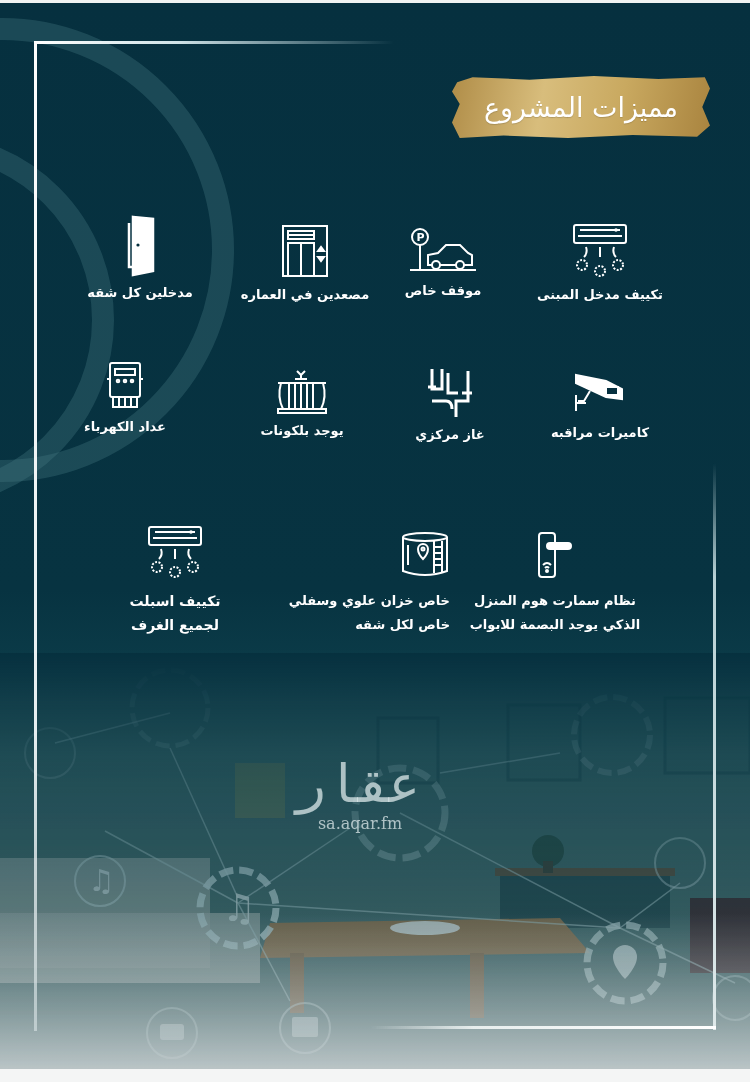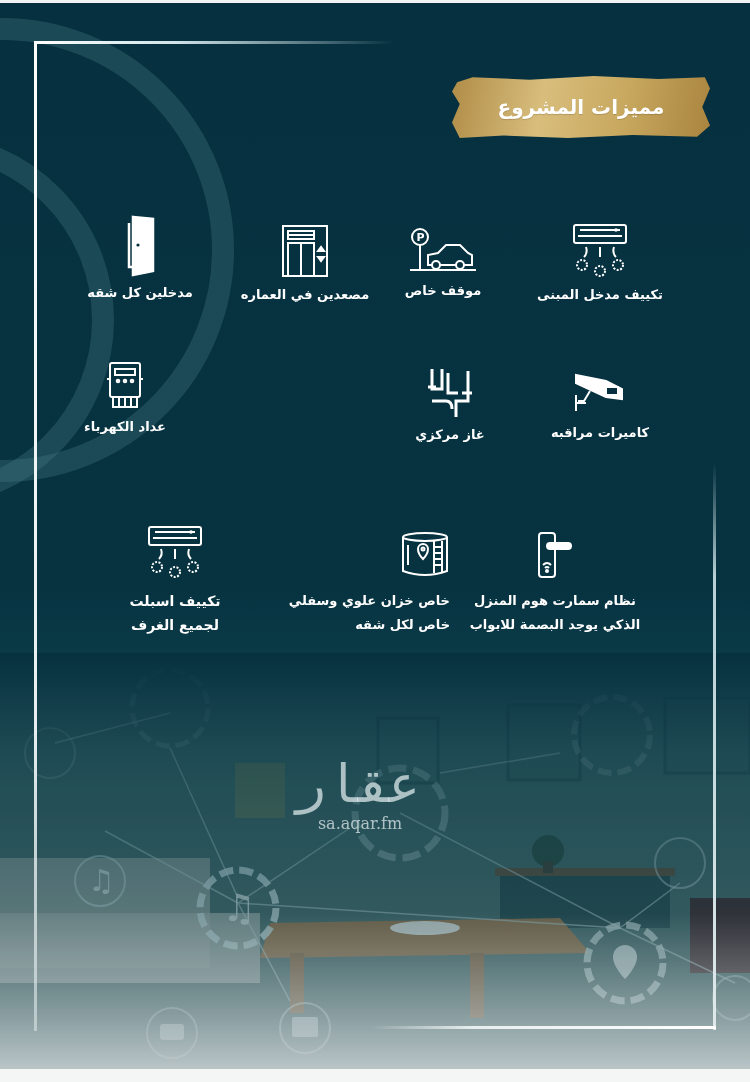--- a/index.html
+++ b/index.html
@@ -10,21 +10,21 @@
   .bottombar{position:absolute;left:0;top:1069px;width:750px;height:13px;background:#f4f5f5;}
   .arc{position:absolute;border-radius:50%;border:22px solid rgba(70,120,130,0.35);}
   .frame-top{position:absolute;left:34px;top:38px;width:360px;height:3px;background:linear-gradient(90deg,#fff 0%,#cfe3e8 40%,rgba(180,210,215,0) 100%);}
   .frame-left{position:absolute;left:34px;top:38px;width:3px;height:990px;background:linear-gradient(180deg,#fff 0%,#e6eef0 70%,rgba(220,230,232,0.6) 100%);}
   .frame-right{position:absolute;left:713px;top:460px;width:3px;height:567px;background:linear-gradient(180deg,rgba(180,210,215,0) 0%,#b7d0d4 20%,#dfe9ea 100%);}
   .frame-bottom{position:absolute;left:370px;top:1023px;width:346px;height:3px;background:linear-gradient(90deg,rgba(220,230,232,0) 0%,#e8eeee 30%,#fff 100%);}
   .title-banner{position:absolute;left:452px;top:73px;width:258px;height:62px;
     background:linear-gradient(100deg,#b08d48 0%,#d8bd7c 35%,#c9a960 65%,#a9843f 100%);
     clip-path:polygon(2% 10%,8% 2%,30% 6%,55% 0%,80% 5%,98% 2%,100% 20%,97% 50%,100% 80%,95% 98%,70% 95%,45% 100%,20% 96%,3% 100%,0% 75%,3% 45%,0% 25%);
     display:flex;align-items:center;justify-content:center;}
-  .title-banner span{color:#fff;font-weight:bold;font-size:20px;direction:rtl;letter-spacing:0;text-shadow:0 1px 1px rgba(0,0,0,0.15);}
+  .title-banner span{color:#fff;font-weight:normal;font-size:27px;direction:rtl;letter-spacing:0;text-shadow:0 1px 1px rgba(0,0,0,0.15);}
   .feature{position:absolute;display:flex;flex-direction:column;align-items:center;color:#fff;}
   .feature svg{display:block;}
   .feature .label{font-weight:bold;font-size:13px;direction:rtl;white-space:nowrap;text-align:center;line-height:24px;margin-top:4px;}
   .bg-photo{position:absolute;left:0;top:650px;width:750px;height:416px;opacity:0.9;}
   .watermark{position:absolute;left:300px;top:760px;width:120px;text-align:center;color:rgba(220,232,234,0.75);}
   .watermark .ar{font-size:52px;line-height:52px;direction:rtl;font-family:Liberation Mono, monospace;letter-spacing:2px;}
   .watermark .url{font-family:"DejaVu Serif",serif;font-size:16px;line-height:18px;}
   .pagenum{position:absolute;left:30px;top:1080px;color:rgba(90,110,115,0.85);font-size:18px;direction:rtl;}
 </style>
 </head>
@@ -183,20 +183,34 @@
       <path d="M6 2 v20 h10 v-20"></path>
       <path d="M22 6 v20 h10"></path>
       <path d="M42 4 v30 h-12 v16"></path>
       <path d="M6 34 h14 q6 0 6 8"></path>
       <line x1="2" y1="20" x2="10" y2="20"></line>
       <line x1="36" y1="26" x2="46" y2="26"></line>
     </svg>
     <div class="label">غاز مركزي</div>
   </div>
 
+  <div class="feature" style="left:232px;top:366px;width:140px;">
+    <svg width="54" height="46" viewBox="0 0 54 46" fill="none" stroke="#fff" stroke-width="2">
+      <path d="M22 2 l4 4 l4 -4 M26 6 v4 M20 10 h12"></path>
+      <line x1="3" y1="14" x2="51" y2="14"></line>
+      <path d="M6 14 q-4 14 2 26 M48 14 q4 14 -2 26"></path>
+      <line x1="14" y1="14" x2="14" y2="40"></line>
+        <line x1="20" y1="14" x2="20" y2="40"></line>
+      <line x1="26" y1="14" x2="26" y2="40"></line>
+        <line x1="32" y1="14" x2="32" y2="40"></line>
+      <line x1="38" y1="14" x2="38" y2="40"></line>
+      <rect x="3" y="40" width="48" height="4"></rect>
+    </svg>
+    <div class="label">يوجد بلكونات</div>
+  </div>
 
   <div class="feature" style="left:70px;top:358px;width:110px;">
     <svg width="40" height="50" viewBox="0 0 40 50" fill="none" stroke="#fff" stroke-width="2">
       <rect x="5" y="2" width="30" height="34" rx="2"></rect>
       <rect x="10" y="8" width="20" height="6"></rect>
       <circle cx="13" cy="20" r="1.3"></circle>
         <circle cx="20" cy="20" r="1.3"></circle>
         <circle cx="27" cy="20" r="1.3"></circle>
       <line x1="2" y1="18" x2="5" y2="18"></line>
         <line x1="35" y1="18" x2="38" y2="18"></line>

